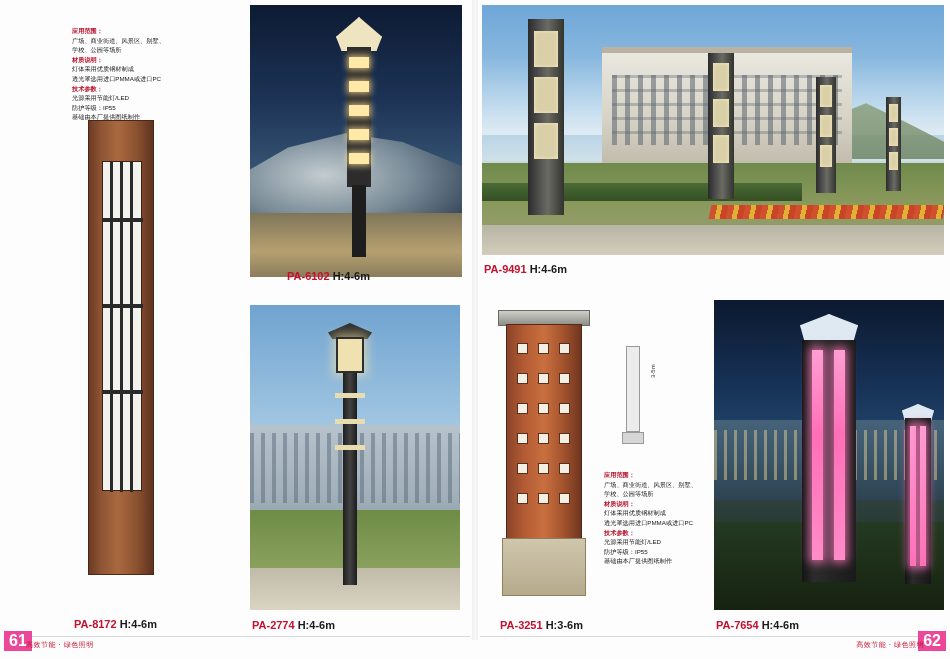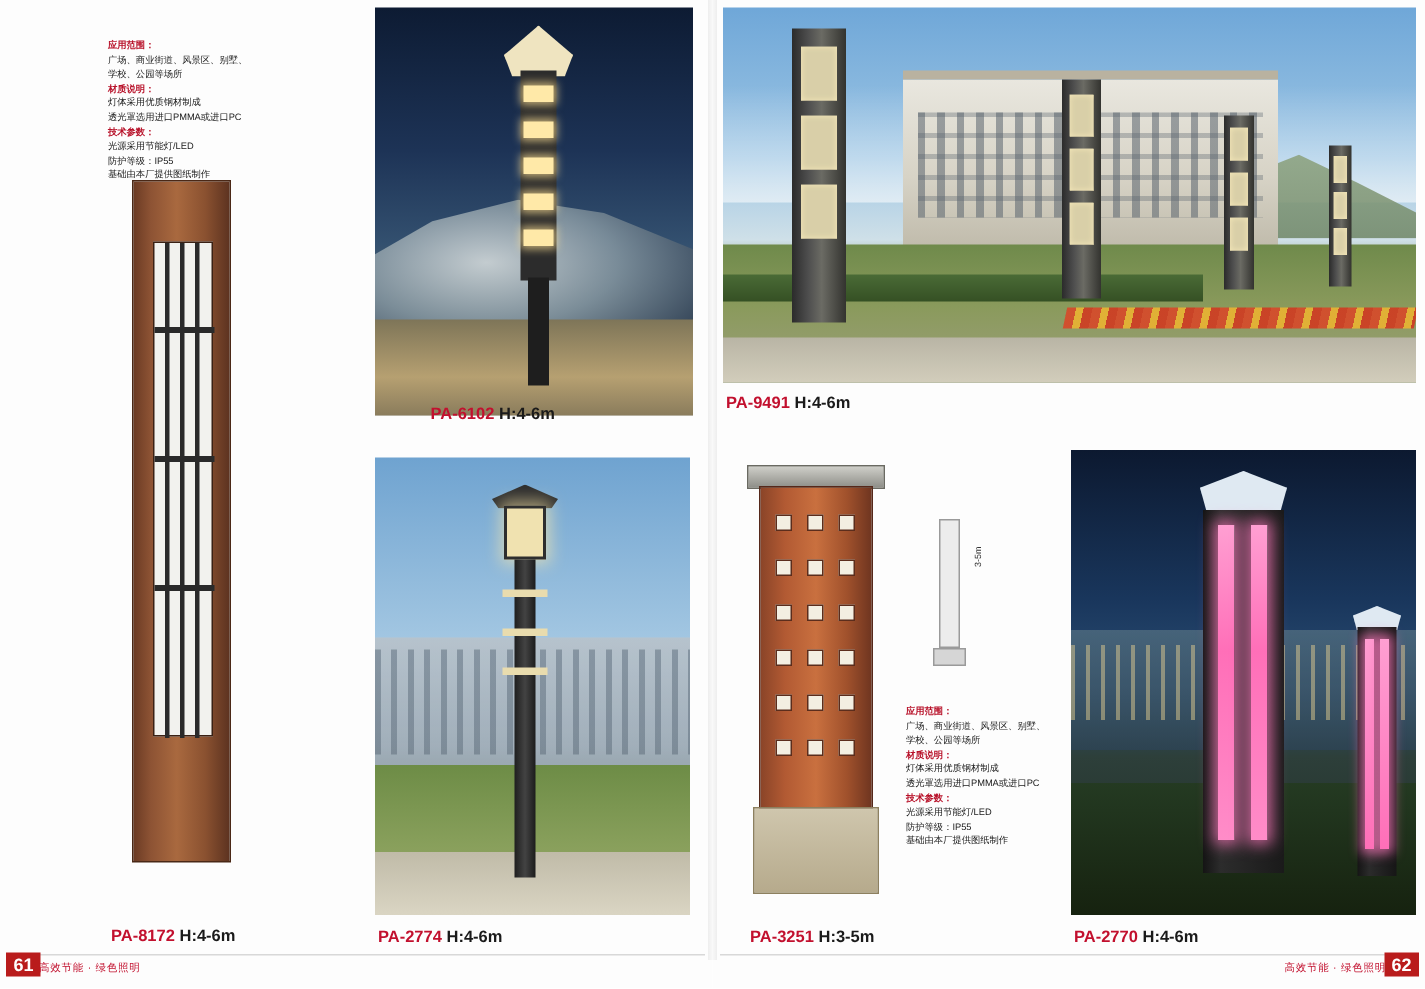--- a/index.html
+++ b/index.html
@@ -66,23 +66,23 @@
   }
   .caption .h {
     color: #1a1a1a;
     font-weight: bold;
   }
 
   
   .folio {
     position: absolute;
     bottom: 8px;
-    font-size: 12px;
+    font-size: 16px;
     color: #ffffff;
-    background: #b91c1c;
+    background: #ec4899;
     padding: 1px 5px;
     font-weight: bold;
   }
   .folio-left { left: 4px; }
   .folio-right { right: 4px; text-align: right; }
   .footer-text {
     position: absolute;
     bottom: 9px;
     font-size: 7px;
     color: #c2102e;
@@ -494,21 +494,21 @@
       <div class="pa6202-win" style="left:31px; top:138px;"></div>
       <div class="pa6202-win" style="left:52px; top:138px;"></div>
       <div class="pa6202-win" style="left:10px; top:168px;"></div>
       <div class="pa6202-win" style="left:31px; top:168px;"></div>
       <div class="pa6202-win" style="left:52px; top:168px;"></div>
     </div>
     <div class="pa6202-base"></div>
   </div>
   <div class="caption" style="left:500px; top:619px;">
     <span>PA-3251</span>
-    <span class="h">H:3-5m</span>
+    <span class="h">H:3-6m</span>
   </div>
 
   <div class="pa6202-small">
     <div class="b"></div>
     <div class="plinth"></div>
   </div>
   <div class="dim-label">3-5m</div>
 
   <div class="spec-block" style="left:604px; top:470px;">
     <span class="spec-head">应用范围：</span>
@@ -535,21 +535,21 @@
     </div>
     <div class="lamp6203-side">
       <div class="cap"></div>
       <div class="body">
         <div class="strip" style="left:5px;"></div>
         <div class="strip" style="left:15px;"></div>
       </div>
     </div>
   </div>
   <div class="caption" style="left:716px; top:619px;">
-    <span>PA-2770</span>
+    <span>PA-7654</span>
     <span class="h">H:4-6m</span>
   </div>
 
   <div class="footer-rule" style="left:4px; width:466px;"></div>
   <div class="footer-rule" style="right:4px; width:466px;"></div>
 
   <div class="folio folio-left">61</div>
   <div class="footer-text footer-text-left">高效节能 · 绿色照明</div>
 
   <div class="folio folio-right">62</div>

